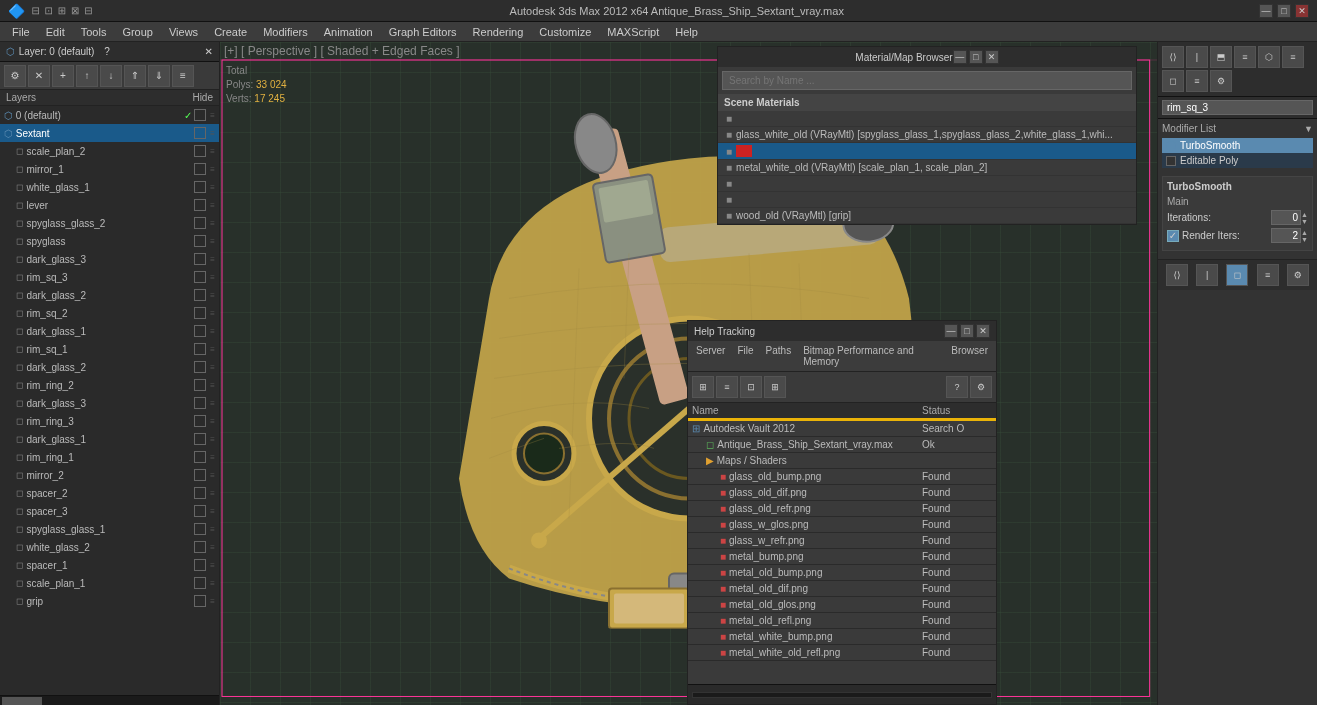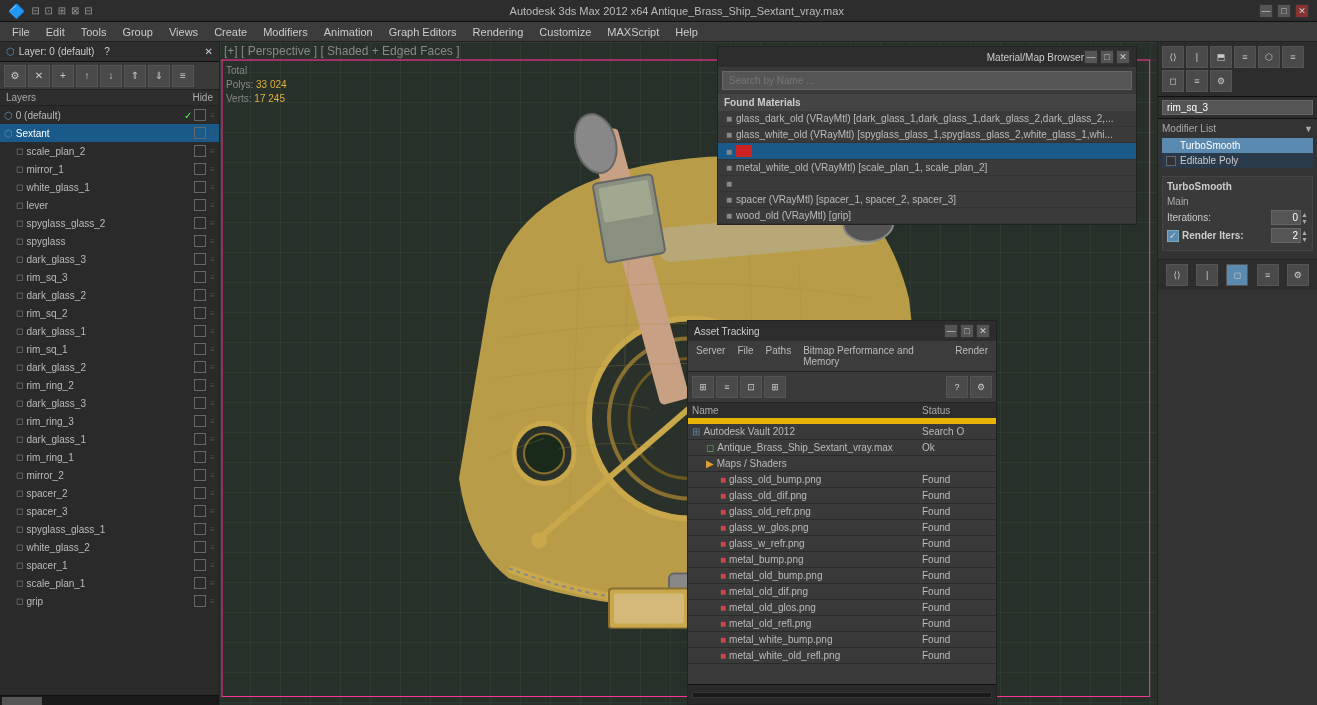--- a/index.html
+++ b/index.html
@@ -51,33 +51,33 @@
     .turbosmooth-panel { background: #3a3a3a; border: 1px solid #444; margin: 4px; padding: 4px; }
     .ts-title { font-size: 10px; color: #ccc; font-weight: bold; margin-bottom: 4px; }
     .ts-row { display: flex; align-items: center; justify-content: space-between; margin-bottom: 3px; font-size: 10px; }
     .ts-input { width: 30px; background: #555; border: 1px solid #666; color: #fff; font-size: 10px; text-align: right; padding: 1px 2px; }
     .ts-arrows { display: flex; flex-direction: column; }
     .ts-arrow { font-size: 7px; color: #aaa; line-height: 1; cursor: pointer; }
     .ts-checkbox { width: 12px; height: 12px; border: 1px solid #888; background: #555; display: flex; align-items: center; justify-content: center; }
 
     
     .material-browser { position: absolute; top: 8px; right: 170px; width: 420px; background: #3a3a3a; border: 1px solid #222; z-index: 10; }
-    .mb-title { background: #2d2d2d; height: 20px; display: flex; align-items: center; justify-content: flex-end; padding: 0 6px; font-size: 10px; }
+    .mb-title { background: #2d2d2d; height: 20px; display: flex; align-items: center; justify-content: center; padding: 0 6px; font-size: 10px; }
     .mb-search { padding: 4px; }
     .mb-search-box { width: 100%; background: #555; border: 1px solid #666; color: #ccc; font-size: 10px; padding: 3px 6px; }
     .mb-section-title { background: #444; padding: 3px 6px; font-size: 10px; color: #ccc; font-weight: bold; }
     .mb-item { padding: 2px 8px; font-size: 10px; color: #bbb; cursor: pointer; border-bottom: 1px solid #333; }
     .mb-item.selected { background: #1a5a8a; }
     .mb-red-indicator { float: right; width: 16px; height: 12px; background: #cc2222; }
     .at-title { background: #2d2d2d; height: 20px; display: flex; align-items: center; justify-content: space-between; padding: 0 6px; font-size: 10px; }
     .at-menu { background: #3c3c3c; display: flex; padding: 2px; border-bottom: 1px solid #222; }
     .at-menu-item { font-size: 10px; color: #bbb; padding: 2px 6px; cursor: pointer; }
     .at-toolbar { padding: 4px; display: flex; gap: 2px; border-bottom: 1px solid #222; }
     .at-btn { width: 22px; height: 22px; background: #4a4a4a; border: 1px solid #555; font-size: 9px; display: flex; align-items: center; justify-content: center; color: #ccc; cursor: pointer; }
-    .at-table-header { display: flex; background: #2d2d2d; padding: 2px 4px; font-size: 10px; color: #aaa; border-bottom: 6px solid #eab308; }
+    .at-table-header { display: flex; background: #2d2d2d; padding: 2px 4px; font-size: 10px; color: #aaa; border-bottom: 3px solid #eab308; }
     .at-col-name { flex: 1; }
     .at-col-status { width: 70px; }
     .at-list { flex: 1; overflow-y: auto; }
     .at-item { display: flex; align-items: center; padding: 2px 4px; font-size: 10px; color: #bbb; border-bottom: 1px solid #2a2a2a; }
     .at-item-name { flex: 1; overflow: hidden; text-overflow: ellipsis; white-space: nowrap; }
     .at-item-status { width: 70px; font-size: 10px; }
 
     
     ::-webkit-scrollbar { width: 8px; height: 8px; }
     ::-webkit-scrollbar-track { background: #1a1a1a; }
@@ -422,68 +422,66 @@
           <span>Material/Map Browser</span>
           <div style="display:flex;gap:2px;">
             <span class="win-btn">—</span>
             <span class="win-btn">□</span>
             <span class="win-btn">✕</span>
           </div>
         </div>
         <div class="mb-search">
           <input class="mb-search-box" type="text" placeholder="Search by Name ..." style="">
         </div>
-        <div class="mb-section-title">Found Materials</div>
+        <div class="mb-section-title">Scene Materials</div>
         <div id="mb-items">
             <div class="mb-item" style="display: flex; align-items: center;">
               <span style="color:#888;font-size:10px;margin-right:4px;">■</span>
-              <span style="flex:1;overflow:hidden;text-overflow:ellipsis;white-space:nowrap;">glass_dark_old (VRayMtl) [dark_glass_1,dark_glass_1,dark_glass_2,dark_glass_2,...</span>
             </div>
             <div class="mb-item" style="display: flex; align-items: center;">
               <span style="color:#888;font-size:10px;margin-right:4px;">■</span>
               <span style="flex:1;overflow:hidden;text-overflow:ellipsis;white-space:nowrap;">glass_white_old (VRayMtl) [spyglass_glass_1,spyglass_glass_2,white_glass_1,whi...</span>
             </div>
             <div class="mb-item selected" style="display: flex; align-items: center;">
               <span style="color:#888;font-size:10px;margin-right:4px;">■</span>
               <span class="mb-red-indicator"></span>
             </div>
             <div class="mb-item" style="display: flex; align-items: center;">
               <span style="color:#888;font-size:10px;margin-right:4px;">■</span>
               <span style="flex:1;overflow:hidden;text-overflow:ellipsis;white-space:nowrap;">metal_white_old (VRayMtl) [scale_plan_1, scale_plan_2]</span>
             </div>
             <div class="mb-item" style="display: flex; align-items: center;">
               <span style="color:#888;font-size:10px;margin-right:4px;">■</span>
             </div>
             <div class="mb-item" style="display: flex; align-items: center;">
               <span style="color:#888;font-size:10px;margin-right:4px;">■</span>
-              <span style="flex:1;overflow:hidden;text-overflow:ellipsis;white-space:nowrap;">spacer (VRayMtl) [spacer_1, spacer_2, spacer_3]</span>
             </div>
             <div class="mb-item" style="display: flex; align-items: center;">
               <span style="color:#888;font-size:10px;margin-right:4px;">■</span>
               <span style="flex:1;overflow:hidden;text-overflow:ellipsis;white-space:nowrap;">wood_old (VRayMtl) [grip]</span>
             </div>
           </div>
       </div>
     </div>
 
     <div style="position:absolute;bottom:0;right:160px;width:310px;height:385px;background:#3a3a3a;border:1px solid #222;z-index:10;display:flex;flex-direction:column;">
       <div class="at-title">
-        <span>Asset Tracking</span>
+        <span>Help Tracking</span>
         <div style="display:flex;gap:2px;">
           <span class="win-btn">—</span>
           <span class="win-btn">□</span>
           <span class="win-btn">✕</span>
         </div>
       </div>
       <div class="at-menu">
         <span class="at-menu-item">Server</span>
         <span class="at-menu-item">File</span>
         <span class="at-menu-item">Paths</span>
         <span class="at-menu-item">Bitmap Performance and Memory</span>
-        <span class="at-menu-item">Render</span>
+        <span class="at-menu-item">Browser</span>
       </div>
       <div class="at-toolbar">
         <div class="at-btn">⊞</div>
         <div class="at-btn">≡</div>
         <div class="at-btn">⊡</div>
         <div class="at-btn">⊞</div>
         <div style="flex:1;"></div>
         <div class="at-btn">?</div>
         <div class="at-btn">⚙</div>
       </div>
@@ -623,21 +621,21 @@
           <div class="ts-arrows">
             <span class="ts-arrow">▲</span>
             <span class="ts-arrow">▼</span>
           </div>
         </div>
       </div>
 
       <div class="ts-row">
         <div style="display:flex;align-items:center;">
           <div class="ts-checkbox" style="background:#5a8ab0;border-color:#7ab;">✓</div>
-          <span style="margin-left:3px;font-weight:bold;">Render Iters:</span>
+          <span style="margin-left:3px;">Render Iters:</span>
         </div>
         <div style="display:flex;align-items:center;">
           <input class="ts-input" type="text" value="2" style="">
           <div class="ts-arrows">
             <span class="ts-arrow">▲</span>
             <span class="ts-arrow">▼</span>
           </div>
         </div>
       </div>
     </div>

